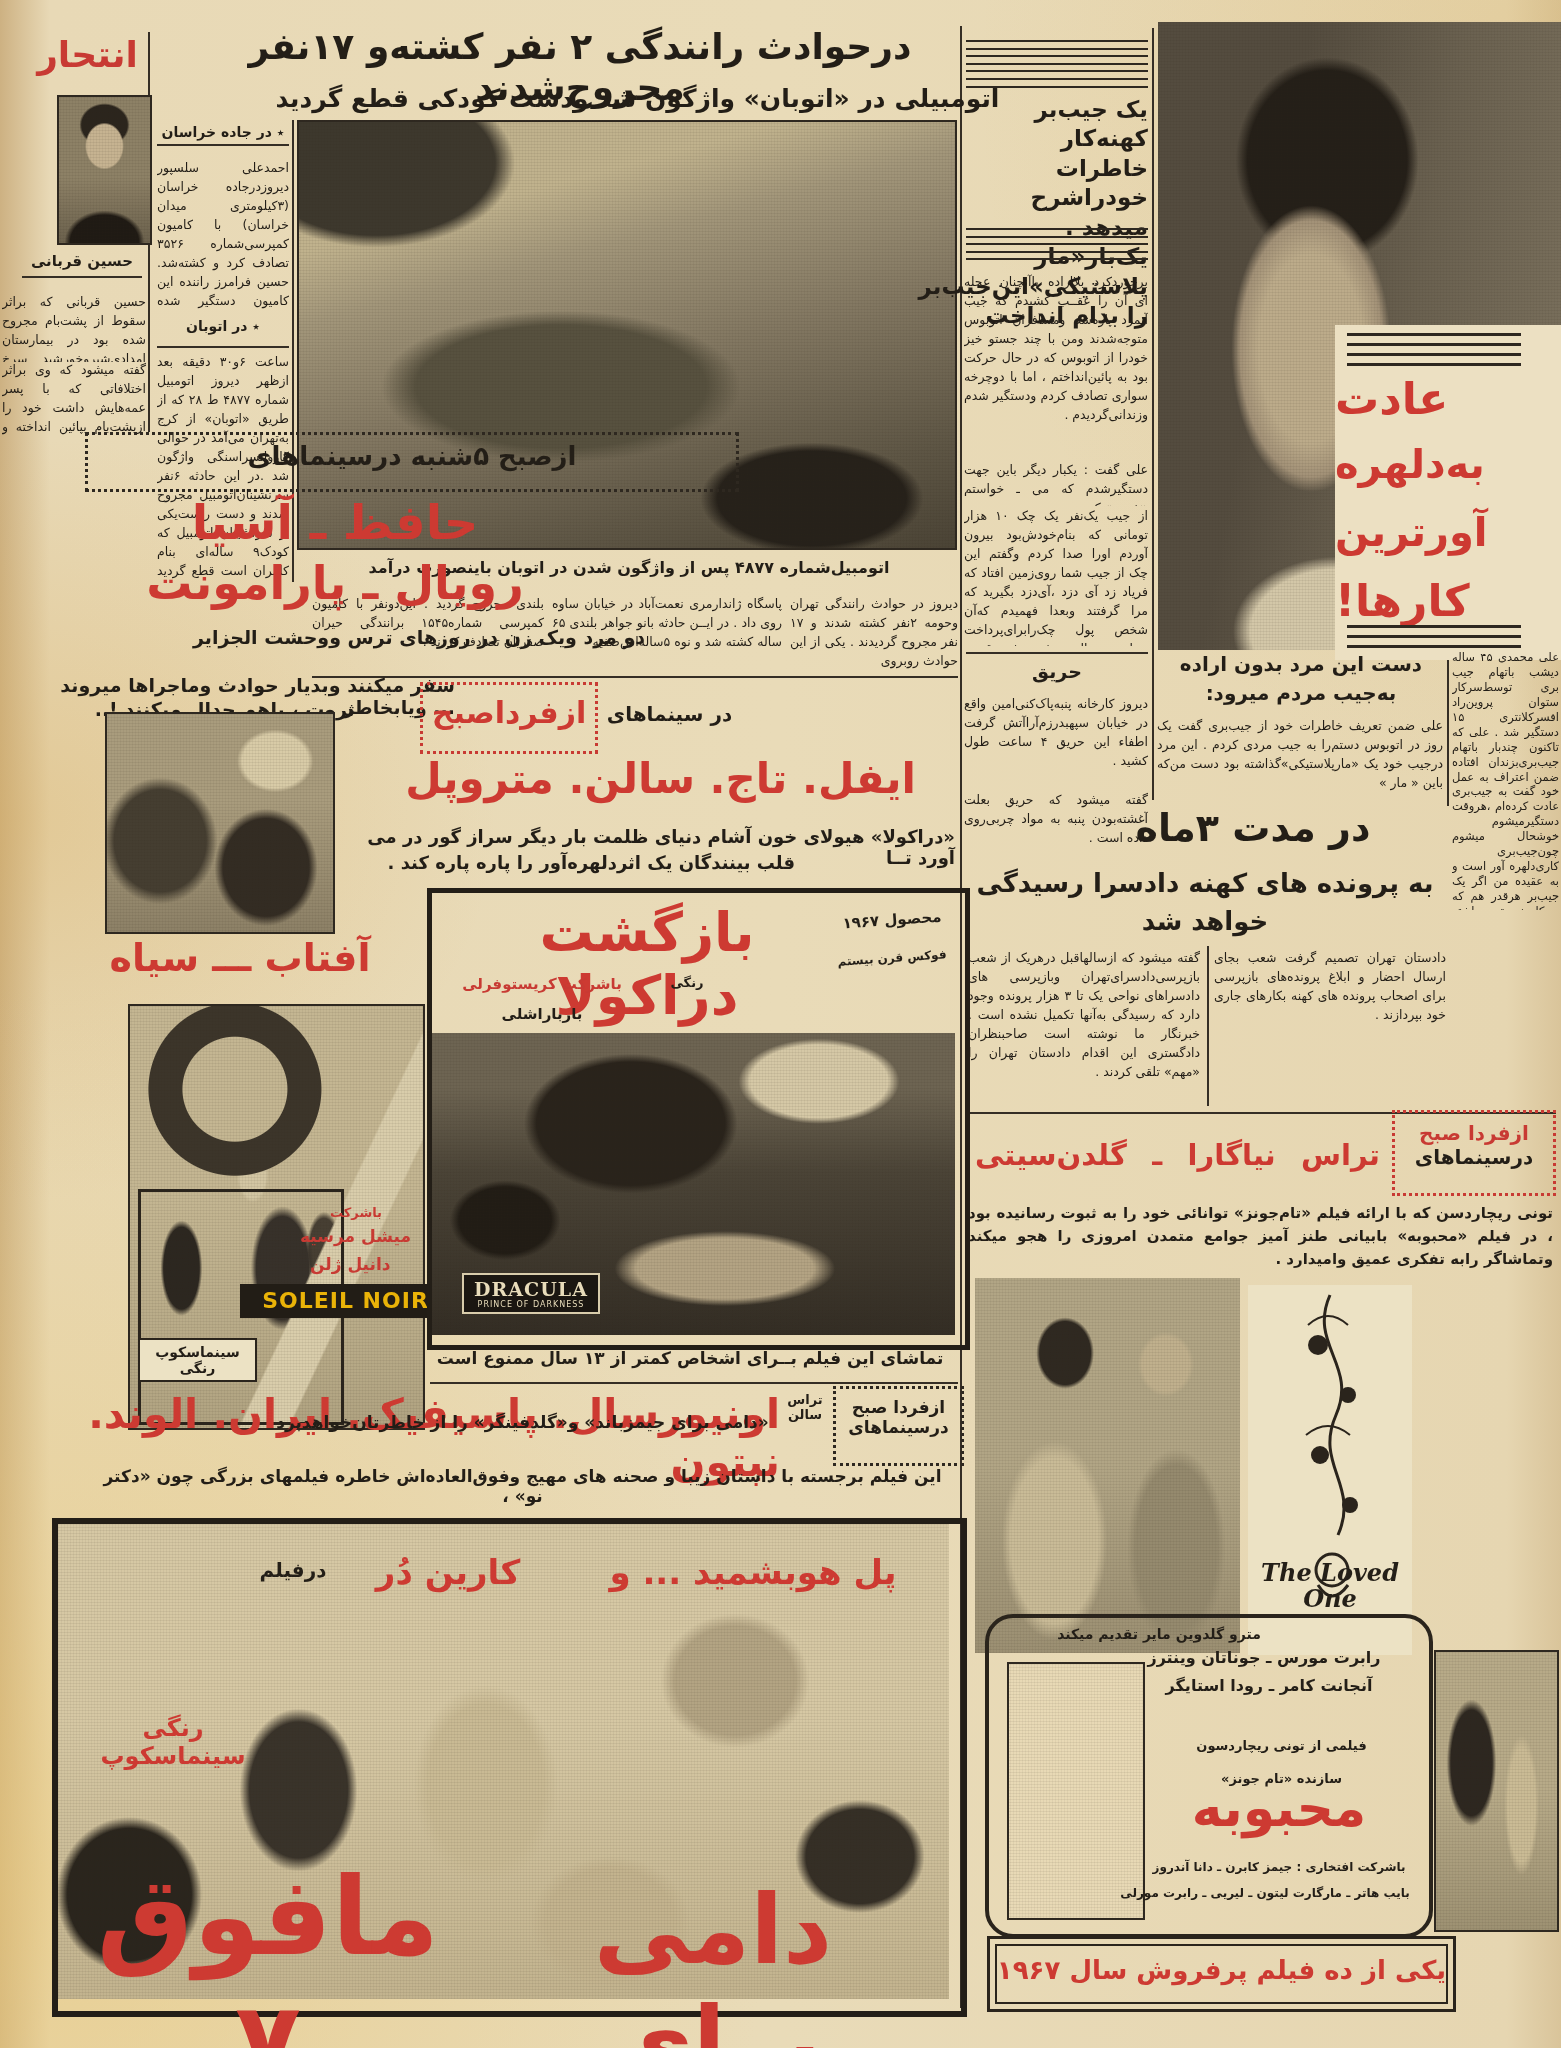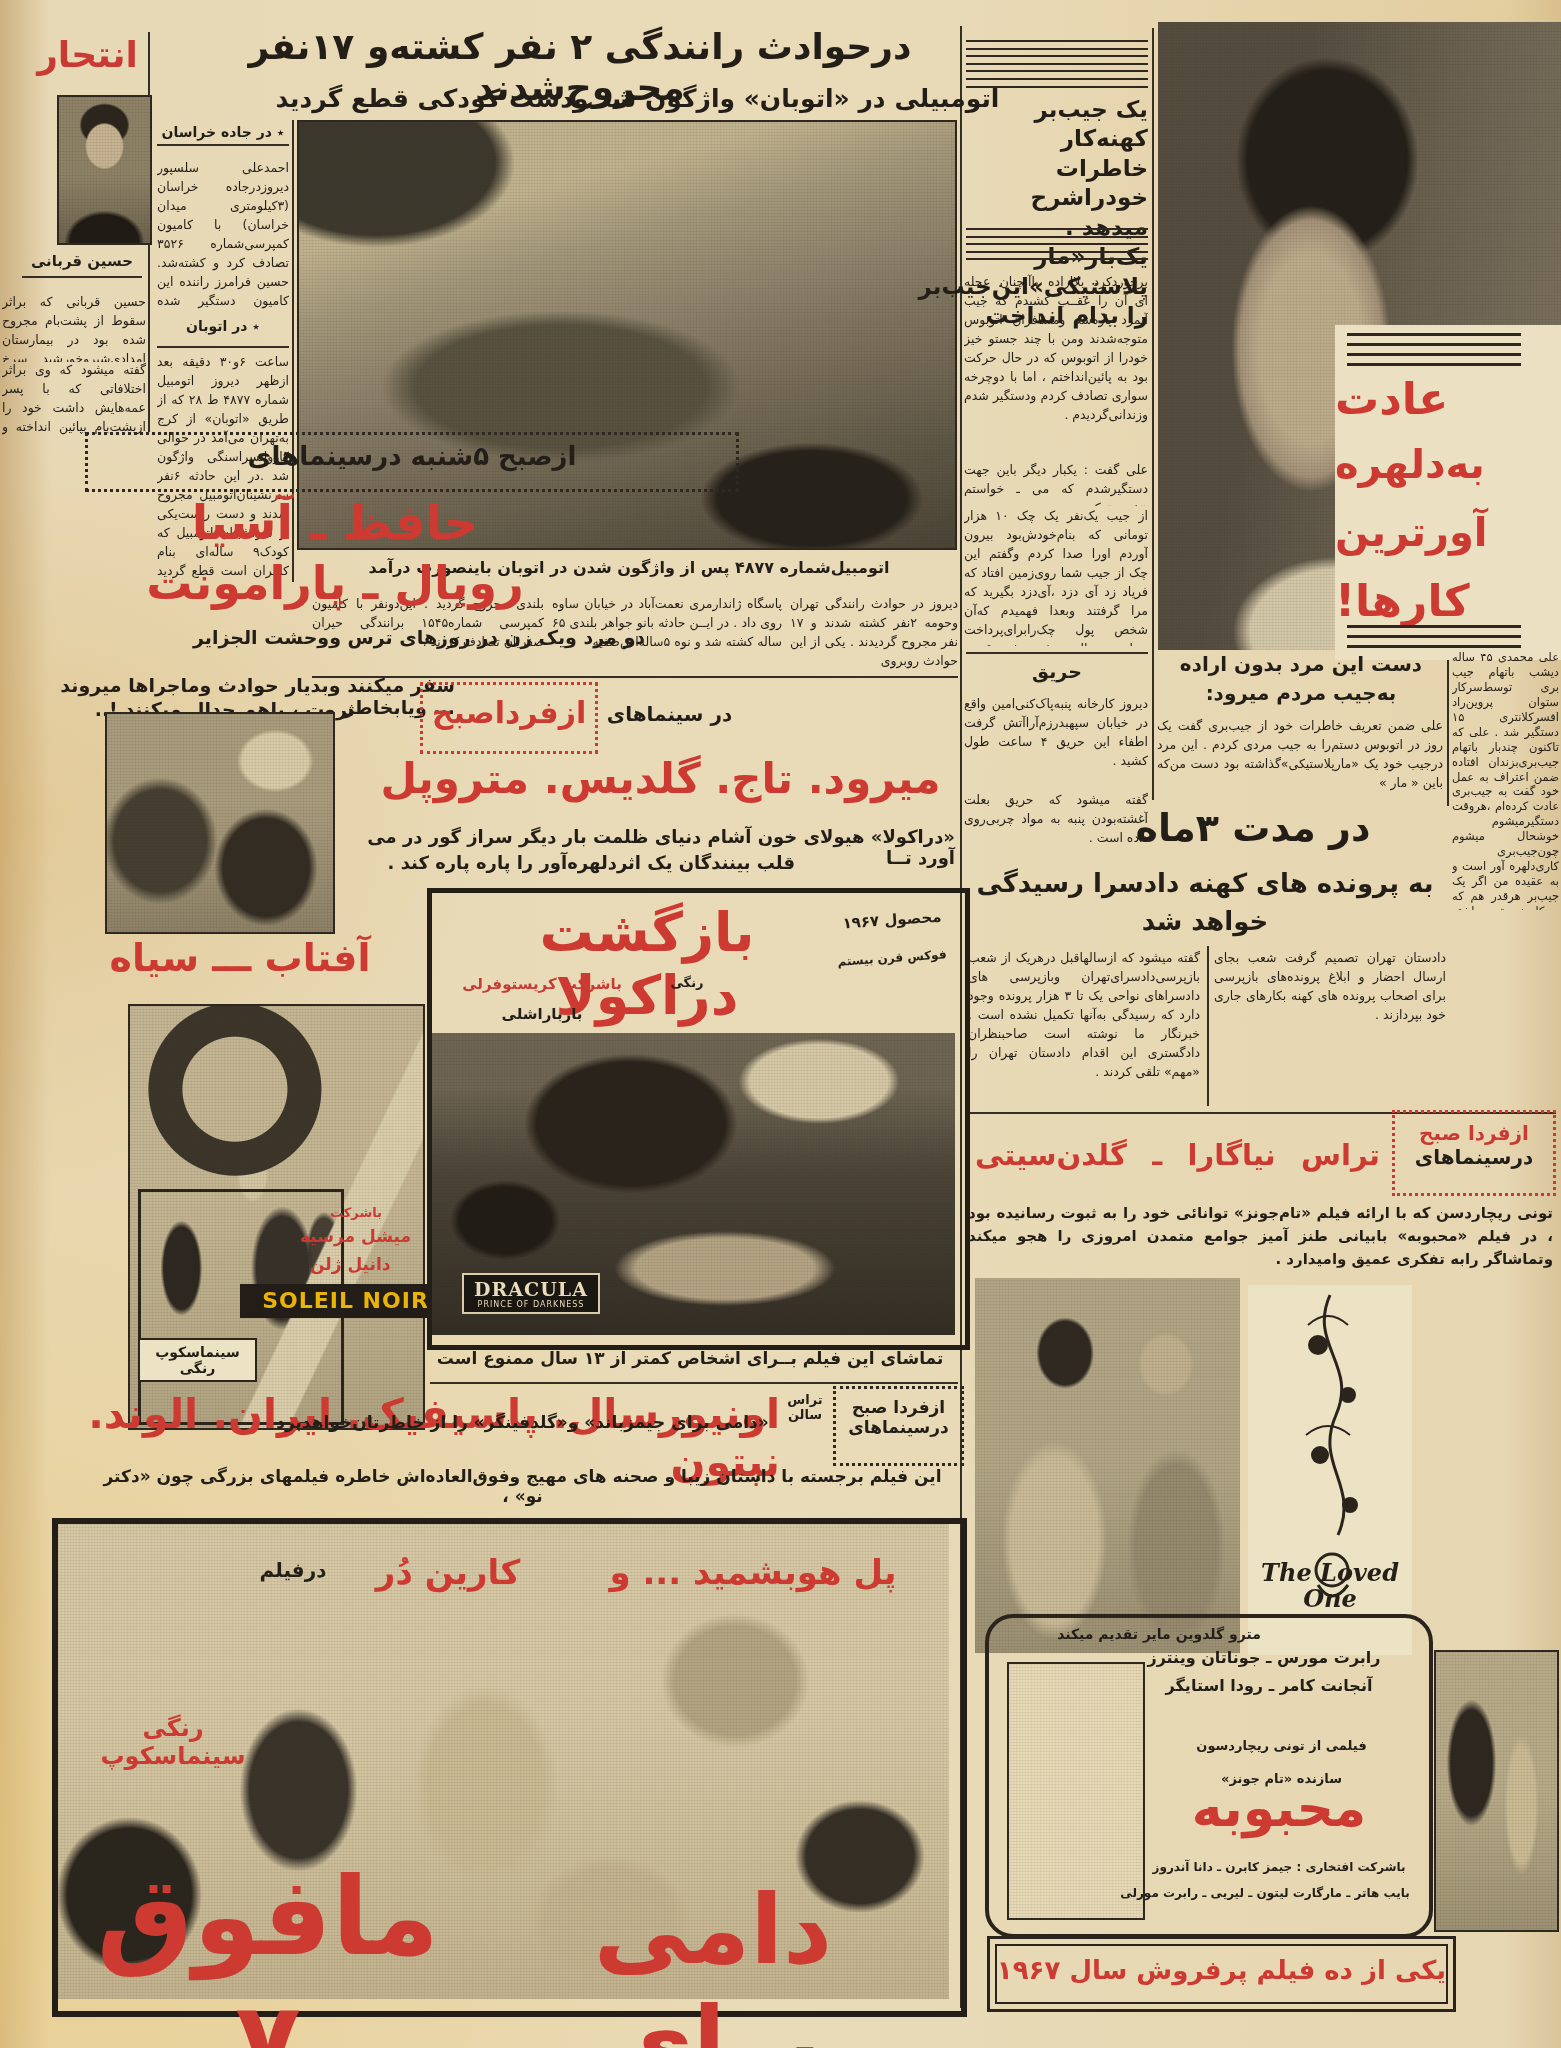--- a/index.html
+++ b/index.html
@@ -235,21 +235,21 @@
   <div class="abs ltr b" style="left:240px;top:1284px;width:211px;height:34px;background:#221d16;color:#eab308;font-size:22px;text-align:center;line-height:34px;letter-spacing:1px;">SOLEIL NOIR</div>
   <div class="abs b" style="left:138px;top:1338px;width:115px;background:#ece2c4;border:2px solid #2a241c;text-align:center;font-size:14px;padding:4px 0;">
     <div>سینماسکوپ</div>
     <div>رنگی</div>
   </div>
 
   <div class="abs stampR bigred" style="left:420px;top:682px;width:172px;height:66px;">
     <div style="font-size:30px;text-align:center;margin-top:10px;">ازفرداصبح</div>
   </div>
   <div class="abs b" style="left:602px;top:702px;width:135px;font-size:20px;text-align:center;">در سینماهای</div>
-  <div class="abs bigred" style="left:368px;top:754px;width:585px;font-size:42px;text-align:center;">میرود. تاج. گلدیس. متروپل</div>
+  <div class="abs bigred" style="left:368px;top:754px;width:585px;font-size:42px;text-align:center;">ایفل. تاج. سالن. متروپل</div>
   <div class="abs b" style="left:345px;top:826px;width:610px;font-size:18px;text-align:right;">«دراکولا» هیولای خون آشام دنیای ظلمت بار دیگر سراز گور در می آورد تــا</div>
   <div class="abs b" style="left:345px;top:852px;width:450px;font-size:18px;text-align:right;">قلب بینندگان یک اثردلهره‌آور را پاره پاره کند .</div>
 
   <div class="abs" style="left:427px;top:888px;width:533px;height:452px;border:5px solid #231e17;">
     <div class="abs b" style="left:400px;top:18px;width:120px;font-size:15px;text-align:center;transform:rotate(-4deg);">محصول ۱۹۶۷</div>
     <div class="abs b" style="left:405px;top:58px;width:110px;font-size:12px;text-align:center;transform:rotate(-4deg);">فوکس قرن بیستم</div>
     <div class="abs bigred" style="left:35px;top:8px;width:360px;font-size:54px;text-align:center;letter-spacing:-2px;">بازگشت دراکولا</div>
     <div class="abs red b" style="left:30px;top:82px;width:160px;font-size:15px;text-align:center;">باشرکت کریستوفرلی</div>
     <div class="abs b" style="left:45px;top:112px;width:130px;font-size:15px;text-align:center;">بارباراشلی</div>
     <div class="abs b" style="left:225px;top:82px;width:60px;font-size:13px;text-align:center;">رنگی</div>

